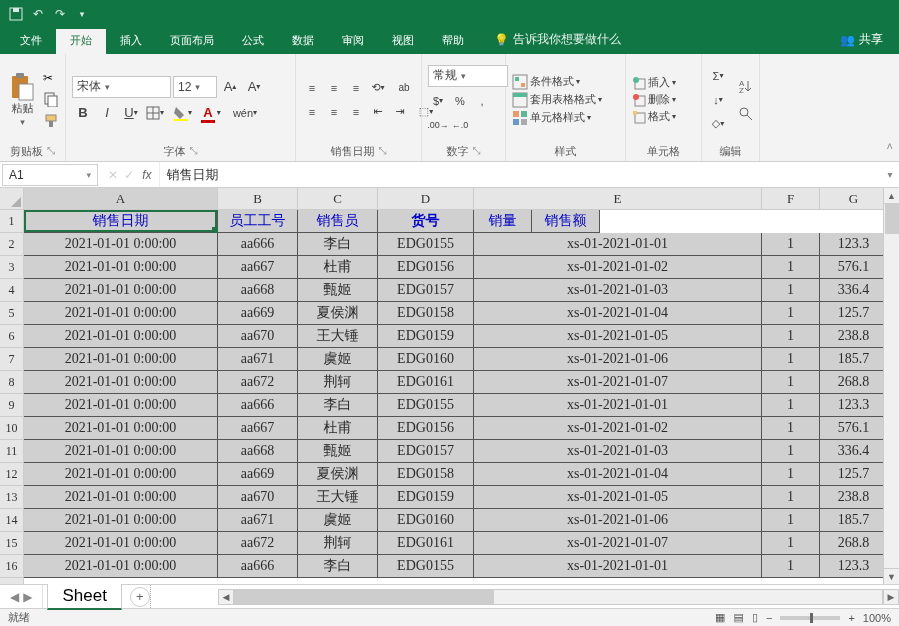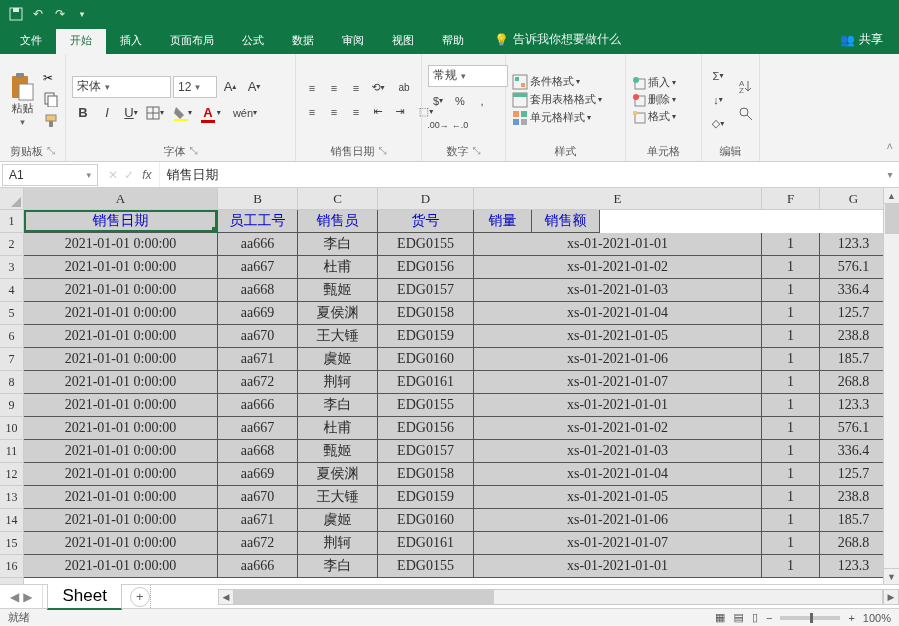--- a/index.html
+++ b/index.html
@@ -392,21 +392,21 @@
       <div>13</div>
       <div>14</div>
       <div>15</div>
       <div>16</div>
     </div>
   <div class="cells" id="cells">
       <div class="dr hdr">
         <div style="width: 194px;">销售日期</div>
         <div style="width: 80px;">员工工号</div>
         <div style="width: 80px;">销售员</div>
-        <div style="width: 96px;">货号</div>
+        <div style="width: 96px; font-weight: bold;">货号</div>
         <div style="width: 58px;">销量</div>
         <div style="width: 68px;">销售额</div>
       </div>
       <div class="dr">
         <div style="width: 194px;">2021-01-01 0:00:00</div>
         <div style="width: 80px;">aa666</div>
         <div style="width: 80px;">李白</div>
         <div style="width: 96px;">EDG0155</div>
         <div style="width: 288px;">xs-01-2021-01-01</div>
         <div style="width: 58px;">1</div>

